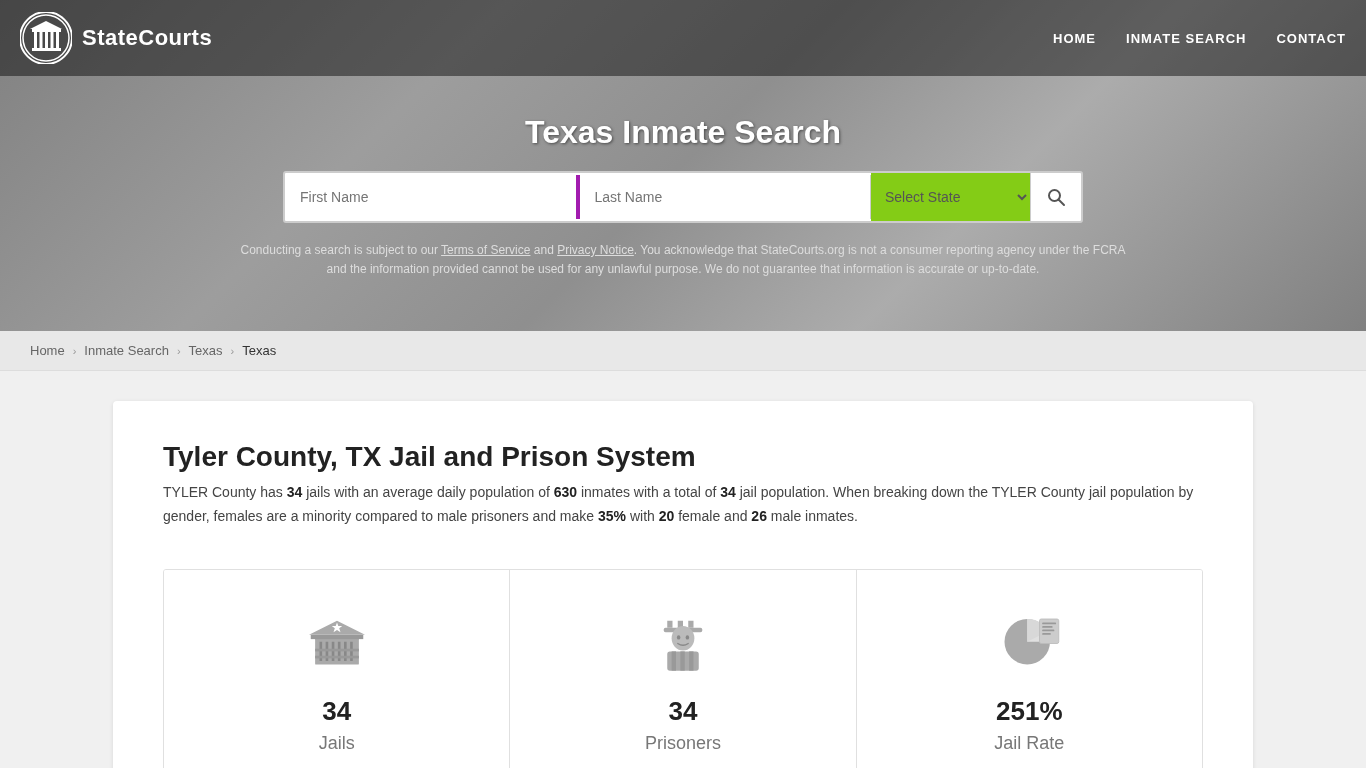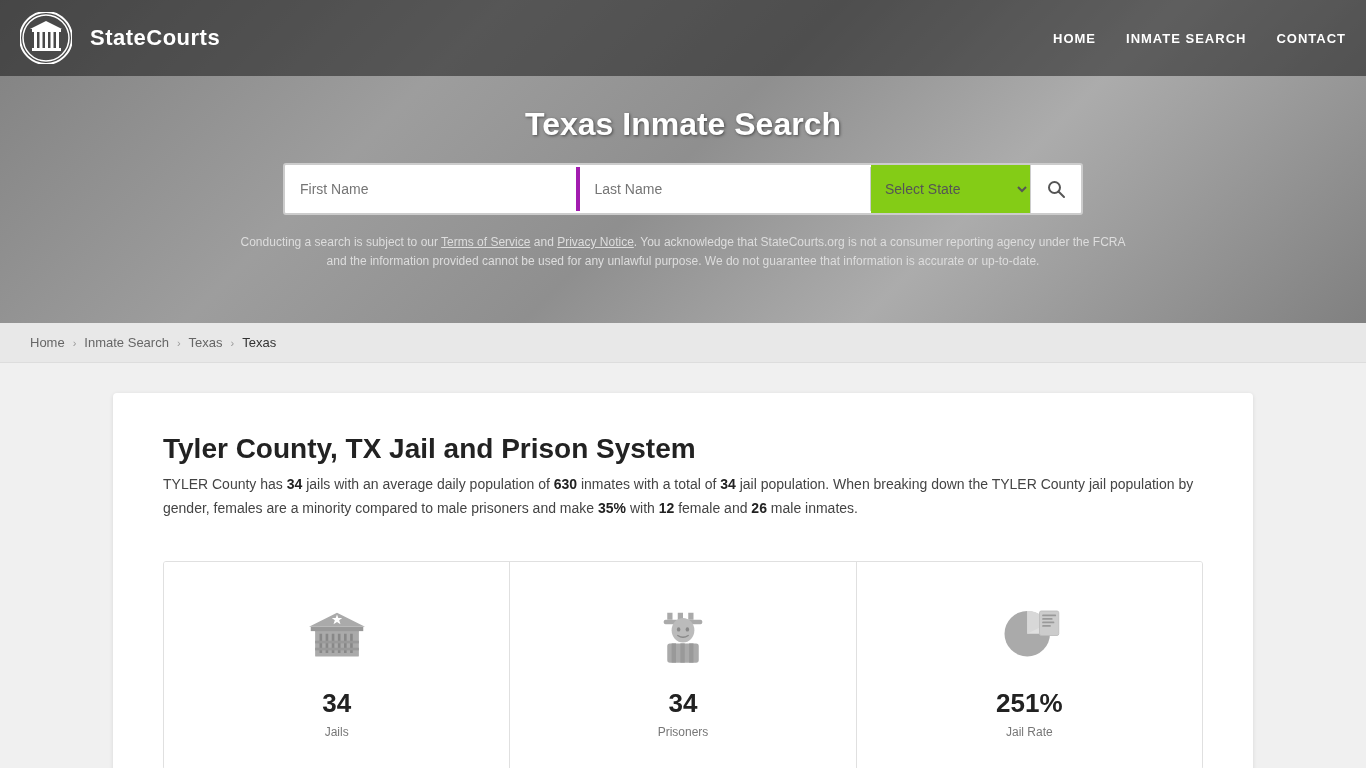--- a/index.html
+++ b/index.html
@@ -26,21 +26,21 @@
       display: flex;
       align-items: center;
       justify-content: space-between;
       padding: 0 20px;
       height: 76px;
       background: rgba(0,0,0,0.45);
     }
     .logo {
       display: flex;
       align-items: center;
-      gap: 18px;
+      gap: 10px;
       color: #fff;
       text-decoration: none;
     }
     .logo-icon {
       width: 52px;
       height: 52px;
     }
     .logo-text {
       font-size: 22px;
       font-weight: bold;
@@ -55,21 +55,21 @@
     .nav-link {
       color: #fff;
       text-decoration: none;
       font-size: 13px;
       font-weight: bold;
       letter-spacing: 1px;
       padding: 5px 0;
     }
 
     .hero-section {
-      padding: 30px 20px 20px;
+      padding: 38px 20px 20px;
       text-align: center;
     }
     .hero-title {
       font-size: 32px;
       font-weight: bold;
       color: #fff;
       text-shadow: 1px 1px 3px rgba(0,0,0,0.5);
       margin-bottom: 20px;
     }
     .search-bar {
@@ -210,21 +210,21 @@
       align-items: center;
       justify-content: center;
     }
     .stat-number {
       font-size: 26px;
       font-weight: bold;
       color: #222;
       margin-bottom: 6px;
     }
     .stat-label {
-      font-size: 12px;
+      font-size: 18px;
       color: #777;
     }
 
     
     .icon-svg {
       width: 70px;
       height: 70px;
     }
   </style>
 </head>
@@ -292,21 +292,21 @@
   <a href="#">Texas</a>
   <span class="breadcrumb-sep">›</span>
   <span class="breadcrumb-current">Texas</span>
 </div>
 
 <main class="main">
   <div class="content-card">
     <h2 class="county-title">Tyler County, TX Jail and Prison System</h2>
 
     <p class="county-desc">
-      TYLER County has <strong>34</strong> jails with an average daily population of <strong>630</strong> inmates with a total of <strong>34</strong> jail population. When breaking down the TYLER County jail population by gender, females are a minority compared to male prisoners and make <strong>35%</strong> with <strong>12</strong> female and <strong>26</strong> male inmates.
+      TYLER County has <strong>34</strong> jails with an average daily population of <strong>630</strong> inmates with a total of <strong>34</strong> jail population. When breaking down the TYLER County jail population by gender, females are a minority compared to male prisoners and make <strong>35%</strong> with <strong>20</strong> female and <strong>26</strong> male inmates.
     </p>
 
     <div class="stats-row">
 
       <div class="stat-item">
         <div class="stat-icon">
           <svg viewBox="0 0 80 80" class="icon-svg" fill="none" xmlns="http://www.w3.org/2000/svg">
 
             <rect x="15" y="38" width="50" height="30" fill="#aaa" rx="1"></rect>
 

